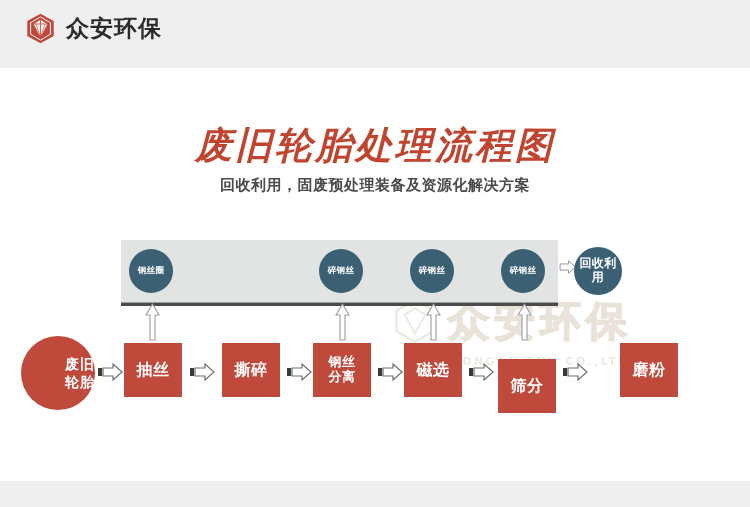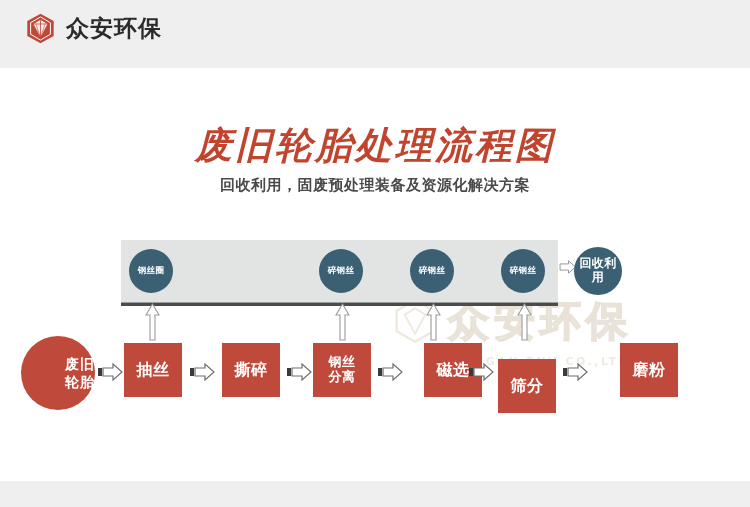--- a/index.html
+++ b/index.html
@@ -332,21 +332,21 @@
       <span class="ln" data-name="flow-step-2-line-2">分离</span>
     </div>
 
     <div class="h-arrow" style="left:378px;" data-name="flow-arrow-3-icon">
       <svg width="26" height="18" viewBox="0 0 26 18" aria-hidden="true">
         <rect x="0" y="5" width="4" height="8" fill="#3a3a3a"></rect>
         <polygon points="5,5 15,5 15,1 24,9 15,17 15,13 5,13" fill="#ffffff" stroke="#6d6f70" stroke-width="1.2"></polygon>
       </svg>
     </div>
 
-    <div class="step-box" style="left:424px;text-align:right;" data-name="flow-step-3">
+    <div class="step-box" style="left:404px;text-align:right;" data-name="flow-step-3">
       <span class="ln" data-name="flow-step-3-line-1">磁选</span>
     </div>
 
     <div class="h-arrow" style="left:469px;" data-name="flow-arrow-4-icon">
       <svg width="26" height="18" viewBox="0 0 26 18" aria-hidden="true">
         <rect x="0" y="5" width="4" height="8" fill="#3a3a3a"></rect>
         <polygon points="5,5 15,5 15,1 24,9 15,17 15,13 5,13" fill="#ffffff" stroke="#6d6f70" stroke-width="1.2"></polygon>
       </svg>
     </div>
 

